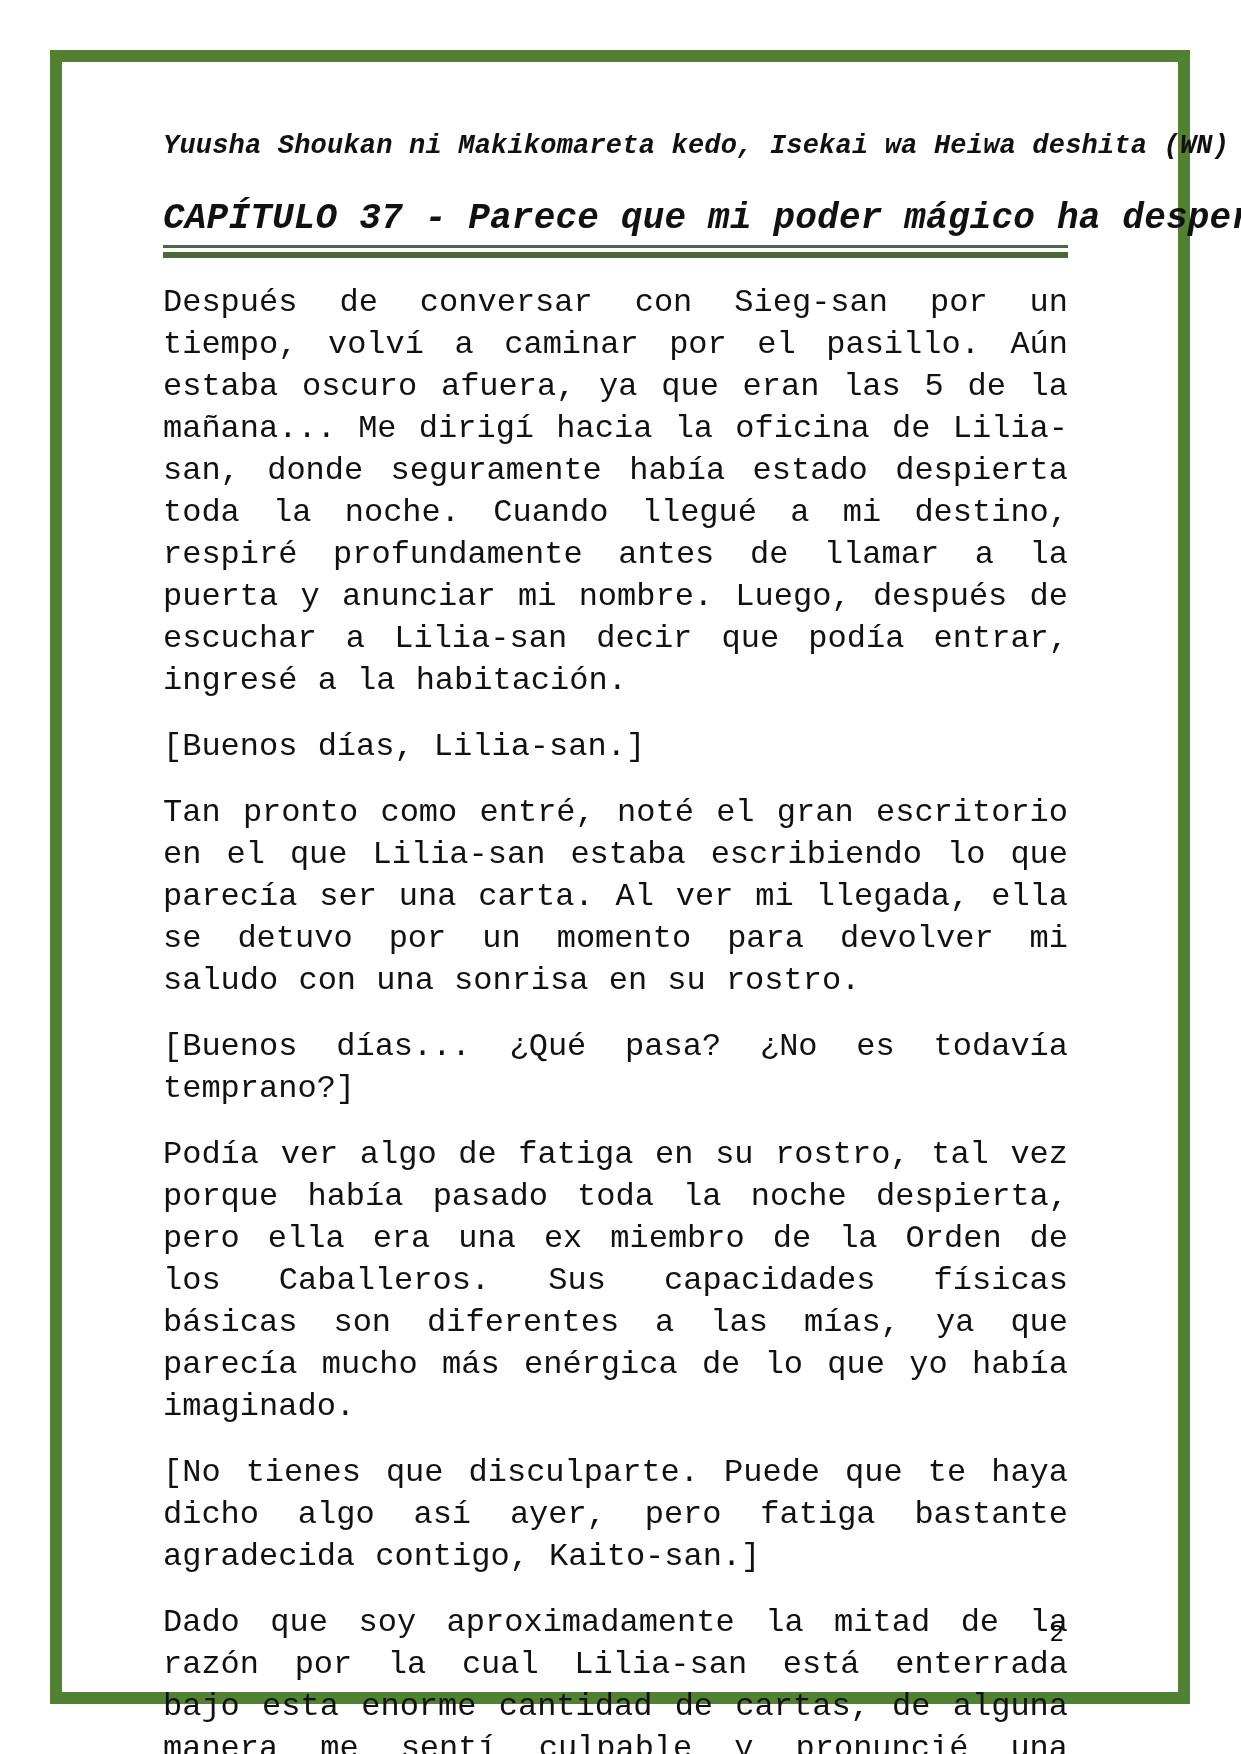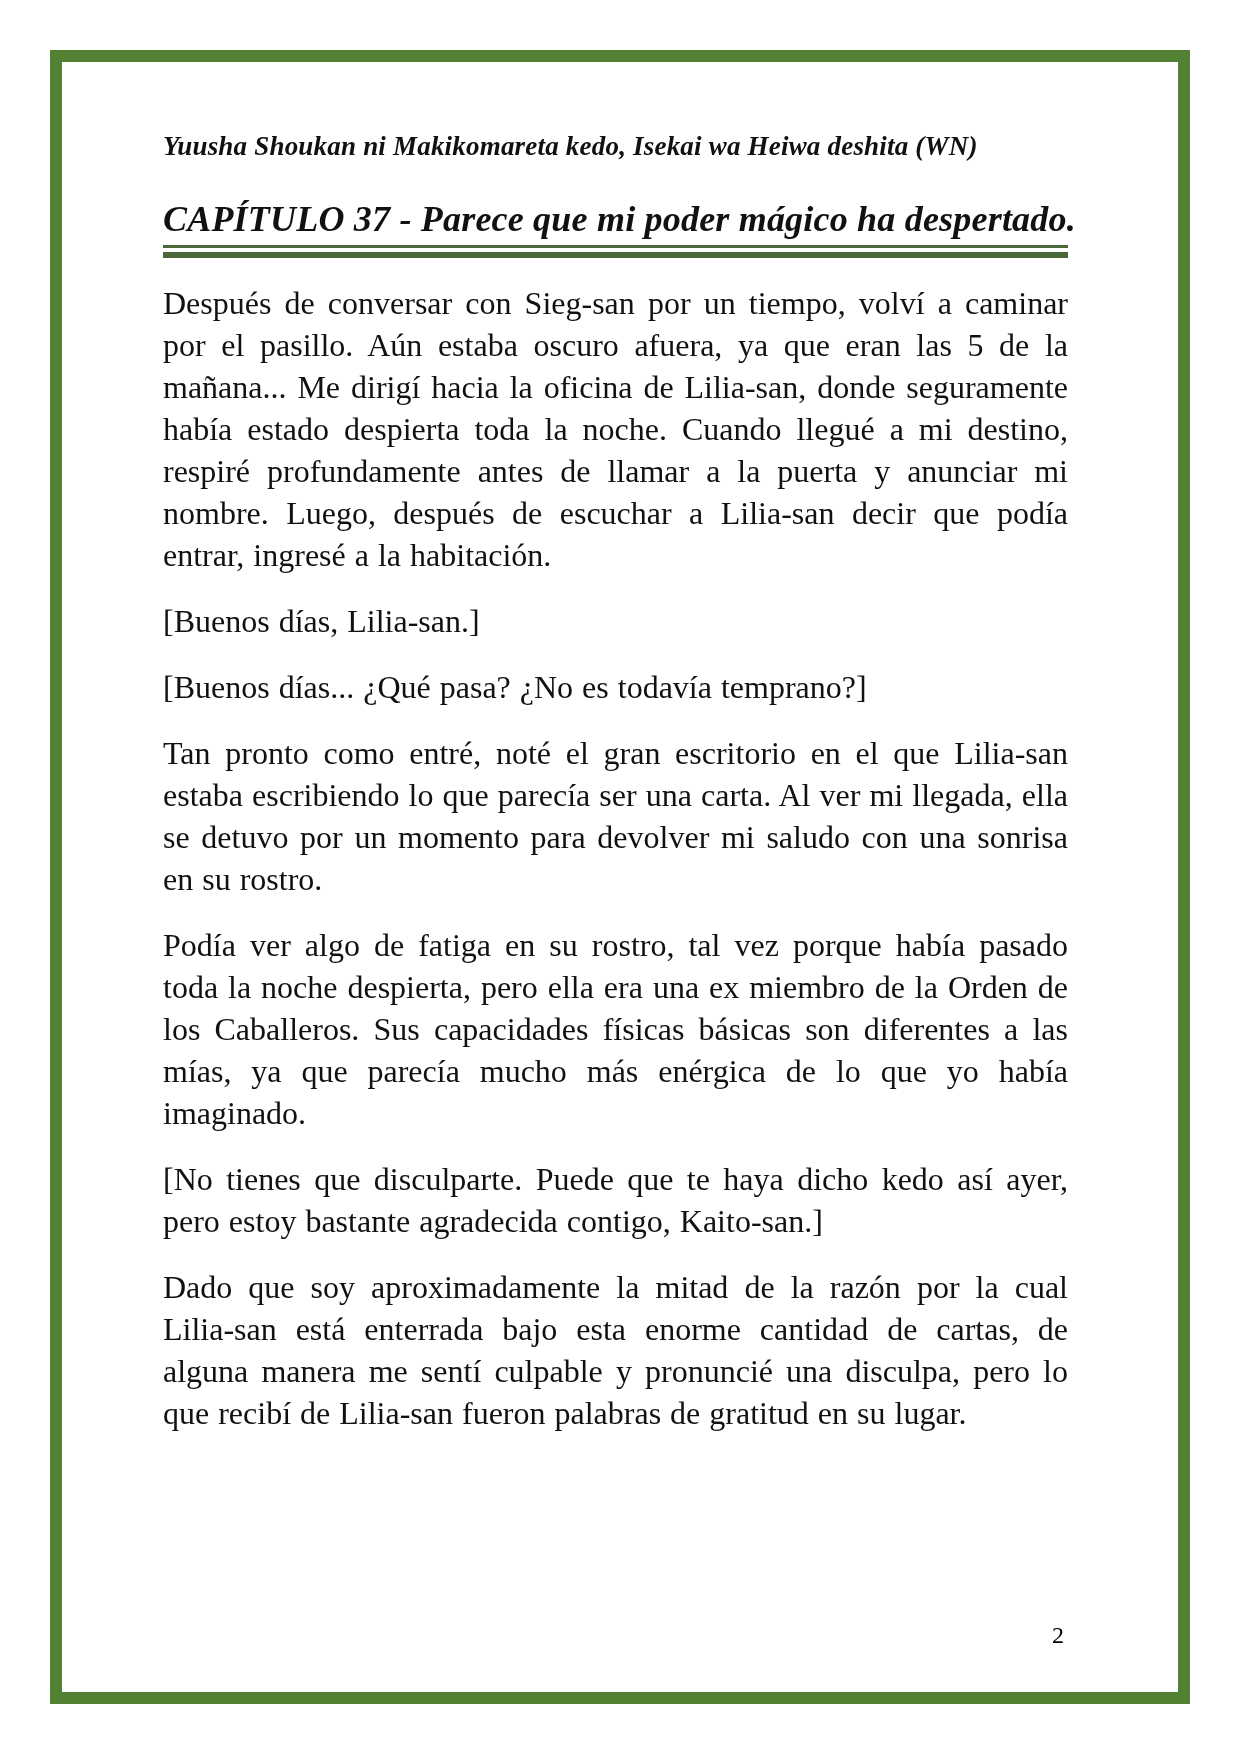--- a/index.html
+++ b/index.html
@@ -8,21 +8,21 @@
     --text-color: #111111;
     --page-bg: #ffffff;
   }
   * { box-sizing: border-box; margin: 0; padding: 0; }
   html, body { background: #ffffff; }
   .page {
     position: relative;
     width: 1241px;
     height: 1754px;
     background: var(--page-bg);
-    font-family: Liberation Serif, serif;
+    font-family: Liberation Mono, monospace;
     color: var(--text-color);
     overflow: hidden;
   }
   .frame {
     position: absolute;
     left: 50px;
     top: 50px;
     width: 1140px;
     height: 1654px;
     border: 12px solid var(--frame-green);
@@ -93,22 +93,22 @@
 
     <div>
       <h2 class="chapter-title">CAPÍTULO 37 - Parece que mi poder mágico ha despertado.</h2>
       <div class="heading-rule-thin"></div>
       <div class="heading-rule-thick"></div>
     </div>
 
     <div class="body-text">
       <p>Después de conversar con Sieg-san por un tiempo, volví a caminar por el pasillo. Aún estaba oscuro afuera, ya que eran las 5 de la mañana... Me dirigí hacia la oficina de Lilia-san, donde seguramente había estado despierta toda la noche. Cuando llegué a mi destino, respiré profundamente antes de llamar a la puerta y anunciar mi nombre. Luego, después de escuchar a Lilia-san decir que podía entrar, ingresé a la habitación.</p>
       <p>[Buenos días, Lilia-san.]</p>
+      <p>Tan pronto como entré, noté el gran escritorio en el que Lilia-san estaba escribiendo lo que parecía ser una carta. Al ver mi llegada, ella se detuvo por un momento para devolver mi saludo con una sonrisa en su rostro.</p>
       <p>[Buenos días... ¿Qué pasa? ¿No es todavía temprano?]</p>
-      <p>Tan pronto como entré, noté el gran escritorio en el que Lilia-san estaba escribiendo lo que parecía ser una carta. Al ver mi llegada, ella se detuvo por un momento para devolver mi saludo con una sonrisa en su rostro.</p>
       <p>Podía ver algo de fatiga en su rostro, tal vez porque había pasado toda la noche despierta, pero ella era una ex miembro de la Orden de los Caballeros. Sus capacidades físicas básicas son diferentes a las mías, ya que parecía mucho más enérgica de lo que yo había imaginado.</p>
-      <p>[No tienes que disculparte. Puede que te haya dicho kedo así ayer, pero estoy bastante agradecida contigo, Kaito-san.]</p>
+      <p>[No tienes que disculparte. Puede que te haya dicho algo así ayer, pero fatiga bastante agradecida contigo, Kaito-san.]</p>
       <p>Dado que soy aproximadamente la mitad de la razón por la cual Lilia-san está enterrada bajo esta enorme cantidad de cartas, de alguna manera me sentí culpable y pronuncié una disculpa, pero lo que recibí de Lilia-san fueron palabras de gratitud en su lugar.</p>
     </div>
   </div>
 
   <div class="page-number">2</div>
 </div>
 
 </body></html>

